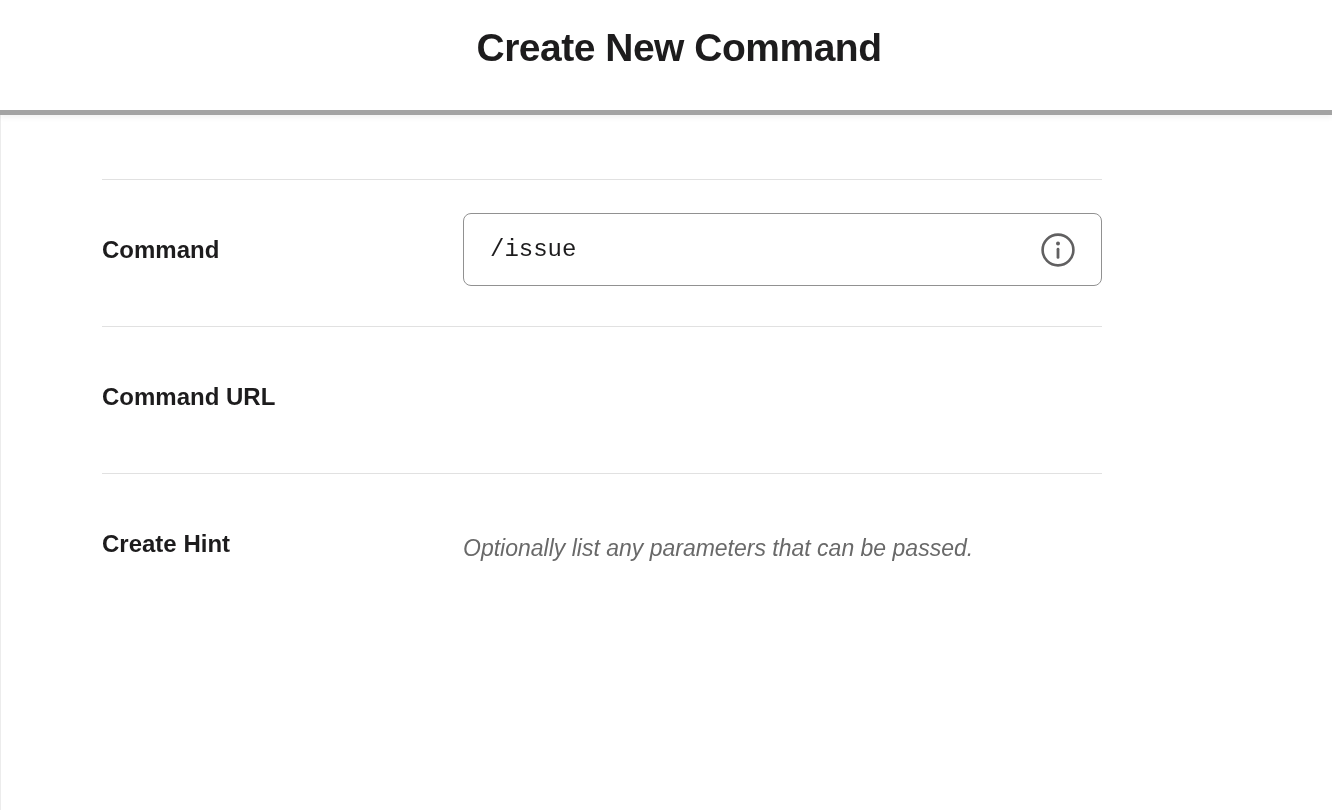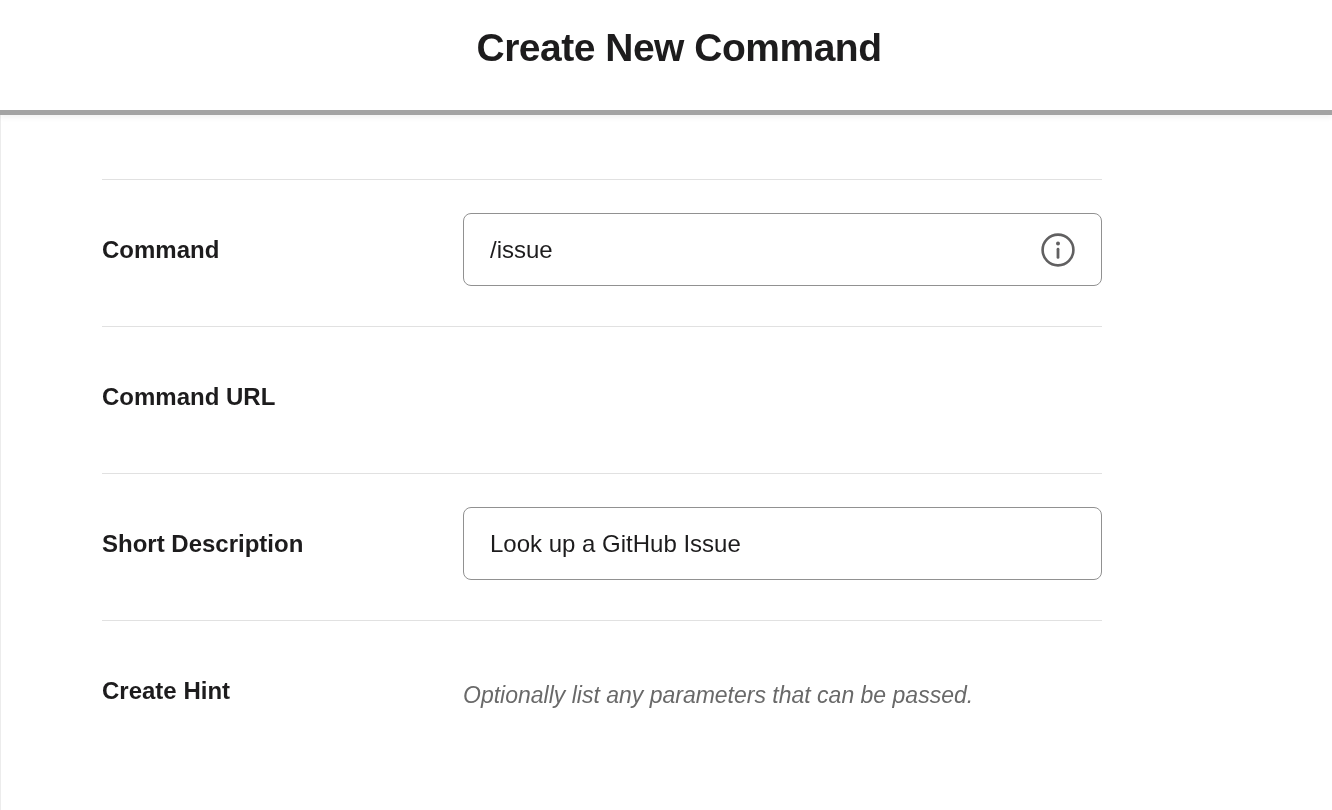--- a/index.html
+++ b/index.html
@@ -65,21 +65,21 @@
   }
   input.text-input {
     display: block;
     width: 100%;
     height: 73px;
     box-sizing: border-box;
     border: 1px solid #919191;
     border-radius: 8px;
     background: #ffffff;
     padding: 0 26px;
-    font-family: Liberation Sans, sans-serif;
+    font-family: Liberation Mono, monospace;
     font-size: 24px;
     color: #1d1c1d;
     outline: none;
   }
   input.text-input.has-icon {
     padding-right: 70px;
   }
   .info-btn {
     position: absolute;
     right: 26px;
@@ -125,28 +125,20 @@
             </span>
           </button>
         </div>
       </div>
     </div>
 
     <div class="form-row">
       <div class="row-label">Command URL</div>
     </div>
 
-    <div class="form-row">
-      <div class="row-label">Short Description</div>
-      <div class="field-col">
-        <div class="input-wrap">
-          <input type="text" class="text-input" value="Look up a GitHub Issue" style="">
-        </div>
-      </div>
-    </div>
 
     <div class="form-row">
       <div class="row-label">Create Hint</div>
       <div class="field-col">
         <div class="helper-text">Optionally list any parameters that can be passed.</div>
       </div>
     </div>
 
   </div>
 </main>

